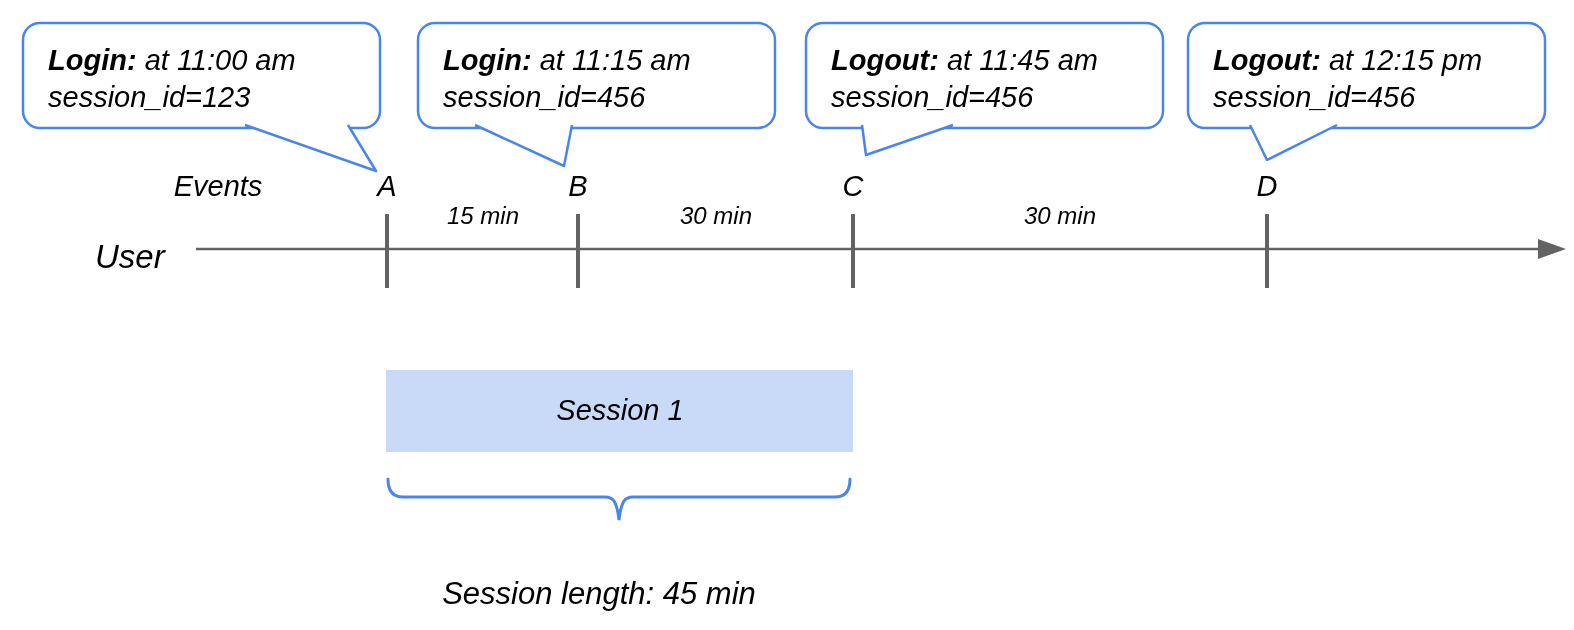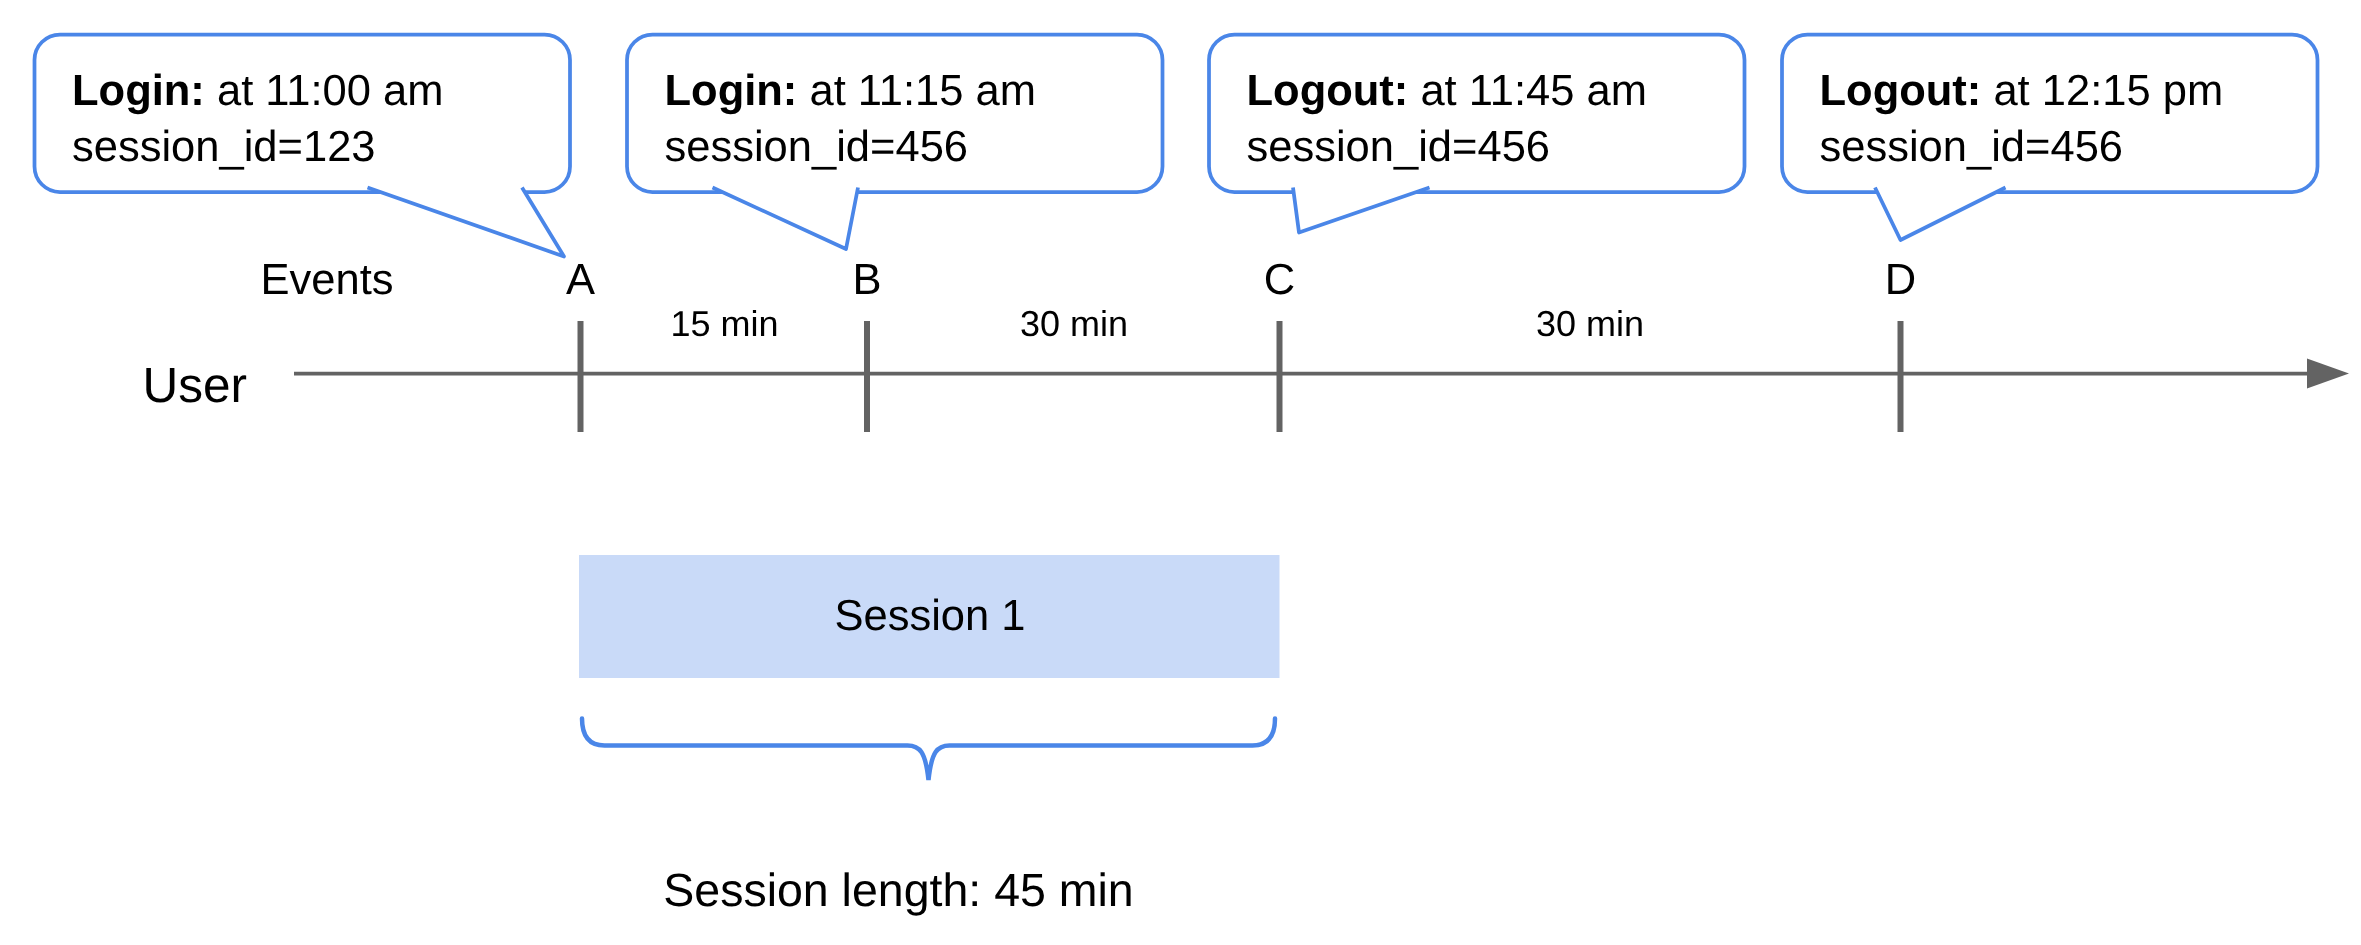--- a/index.html
+++ b/index.html
@@ -1,16 +1,16 @@
 <!DOCTYPE html>
 <html><head>
 <meta charset="utf-8">
 <style>
   html,body{margin:0;padding:0;background:#ffffff;}
-  .stage{position:relative;width:1574px;height:630px;background:#ffffff;overflow:hidden;}
+  .stage{position:relative;width:1574px;height:630px;background:#ffffff;overflow:hidden;font-style:italic;}
   svg{display:block;}
   text{font-family:"Liberation Sans","DejaVu Sans",sans-serif;fill:#000000;}
   .bubtxt{font-size:29px;}
   .b{font-weight:bold;}
   .marker{font-size:29px;text-anchor:middle;}
   .events{font-size:29px;text-anchor:middle;}
   .user{font-size:33px;}
   .interval{font-size:24px;text-anchor:middle;}
   .bartxt{font-size:29px;text-anchor:middle;}
   .slen{font-size:31px;text-anchor:middle;}

